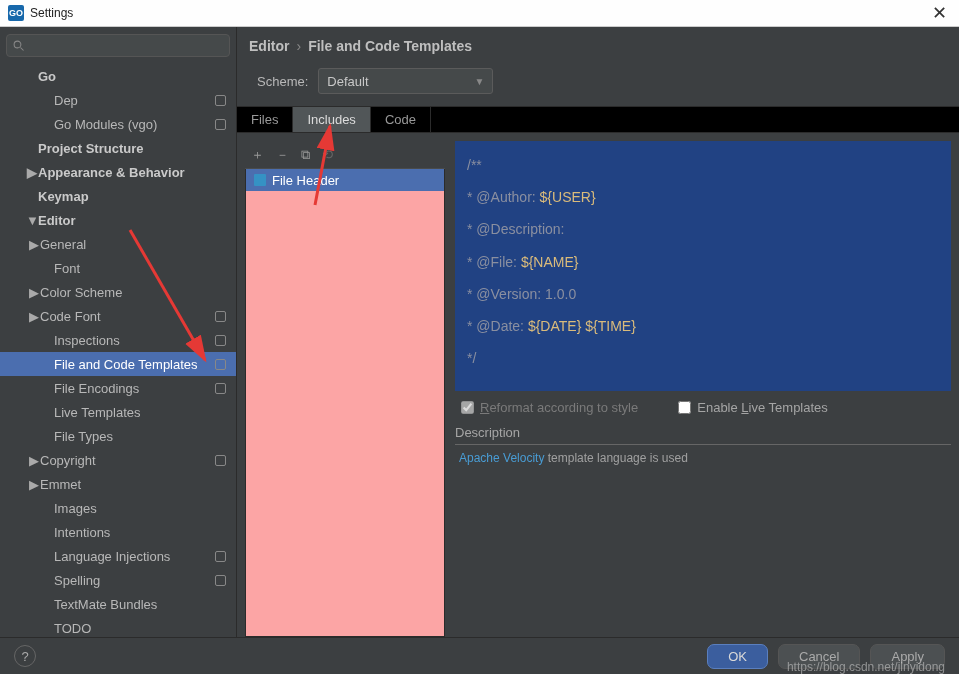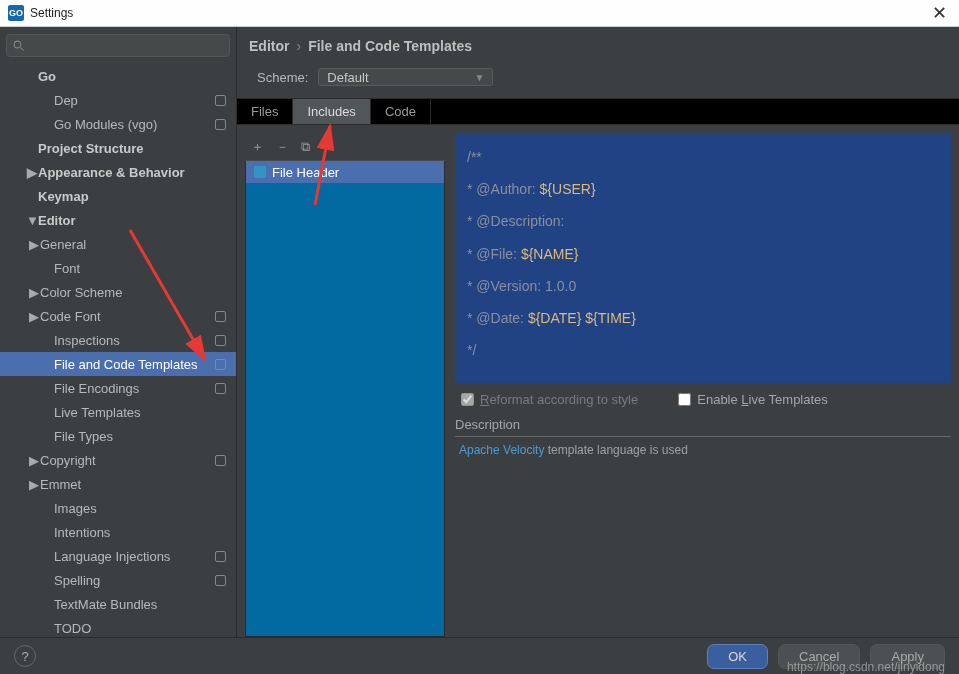--- a/index.html
+++ b/index.html
@@ -33,33 +33,33 @@
 .indent-1b { padding-left: 42px; }
 
 
 .main { flex: 1; display: flex; flex-direction: column; background: #3c3f41; }
 .breadcrumb { height: 31px; display: flex; align-items: center; padding: 10px 12px 4px; font-size: 14px; }
 .breadcrumb .seg { color: #bfbfbf; font-weight: bold; }
 .breadcrumb .sep { color: #888; margin: 0 7px; }
 
 .scheme-row { display: flex; align-items: center; padding: 10px 0 12px 4px; }
 .scheme-row .lbl { color: #b8b8b8; margin-right: 10px; margin-left: 16px; }
-.scheme-select { display: inline-flex; align-items: center; justify-content: space-between; width: 175px; height: 18px; border: 1px solid #5b5b5b; background: #45494a; padding: 0 8px; border-radius: 3px; color: #c8c8c8; }
+.scheme-select { display: inline-flex; align-items: center; justify-content: space-between; width: 175px; height: 26px; border: 1px solid #5b5b5b; background: #45494a; padding: 0 8px; border-radius: 3px; color: #c8c8c8; }
 .scheme-select .chev { color: #888; font-size: 10px; }
 
 .tabs { display: flex; border-bottom: 1px solid #2b2b2b; border-top: 1px solid #2b2b2b; background:#000000; }
 .tab { padding: 5px 14px; color: #999; cursor: pointer; border-right: 1px solid #2b2b2b; }
 .tab.active { background: #515658; color: #dcdcdc; }
 
 .panels { display: flex; flex: 1; padding: 8px 8px 0 8px; gap: 10px; }
 
 .left-panel { width: 200px; display: flex; flex-direction: column; }
 .toolbar { display: flex; align-items: center; gap: 12px; height: 28px; padding: 4px 6px; color: #999; border-bottom: 1px solid #494b4c; }
 .toolbar span { cursor: pointer; font-size: 13px; }
-.file-list { flex: 1; background: #0369a1; border: 1px solid #2b2b2b; border-top: none; }
+.file-list { flex: 1; background: #fca5a5; border: 1px solid #2b2b2b; border-top: none; }
 .file-row { display: flex; align-items: center; height: 22px; padding: 0 8px; cursor: pointer; }
 .file-row.sel { background: #4b6eaf; color: #fff; }
 .file-row .fi { width: 12px; height: 12px; background:#3592c4; margin-right:6px; border-radius:1px; }
 
 .right-panel { flex: 1; display: flex; flex-direction: column; }
 .editor { background: #214283; border: 0; padding: 8px 12px; font-family: Consolas, monospace; font-size: 14px; line-height: 2.3; height: 250px; overflow: hidden; color: #bfbfbf; }
 .editor .kw{ color:#8a8fa0;}
 .editor .var{ color:#dabb7b;}
 .checks { display:flex; gap:40px; height: 32px; align-items:center; padding: 0 6px; }
 .chk { display:flex; align-items:center; gap:6px; color:#a5a5a5;}

